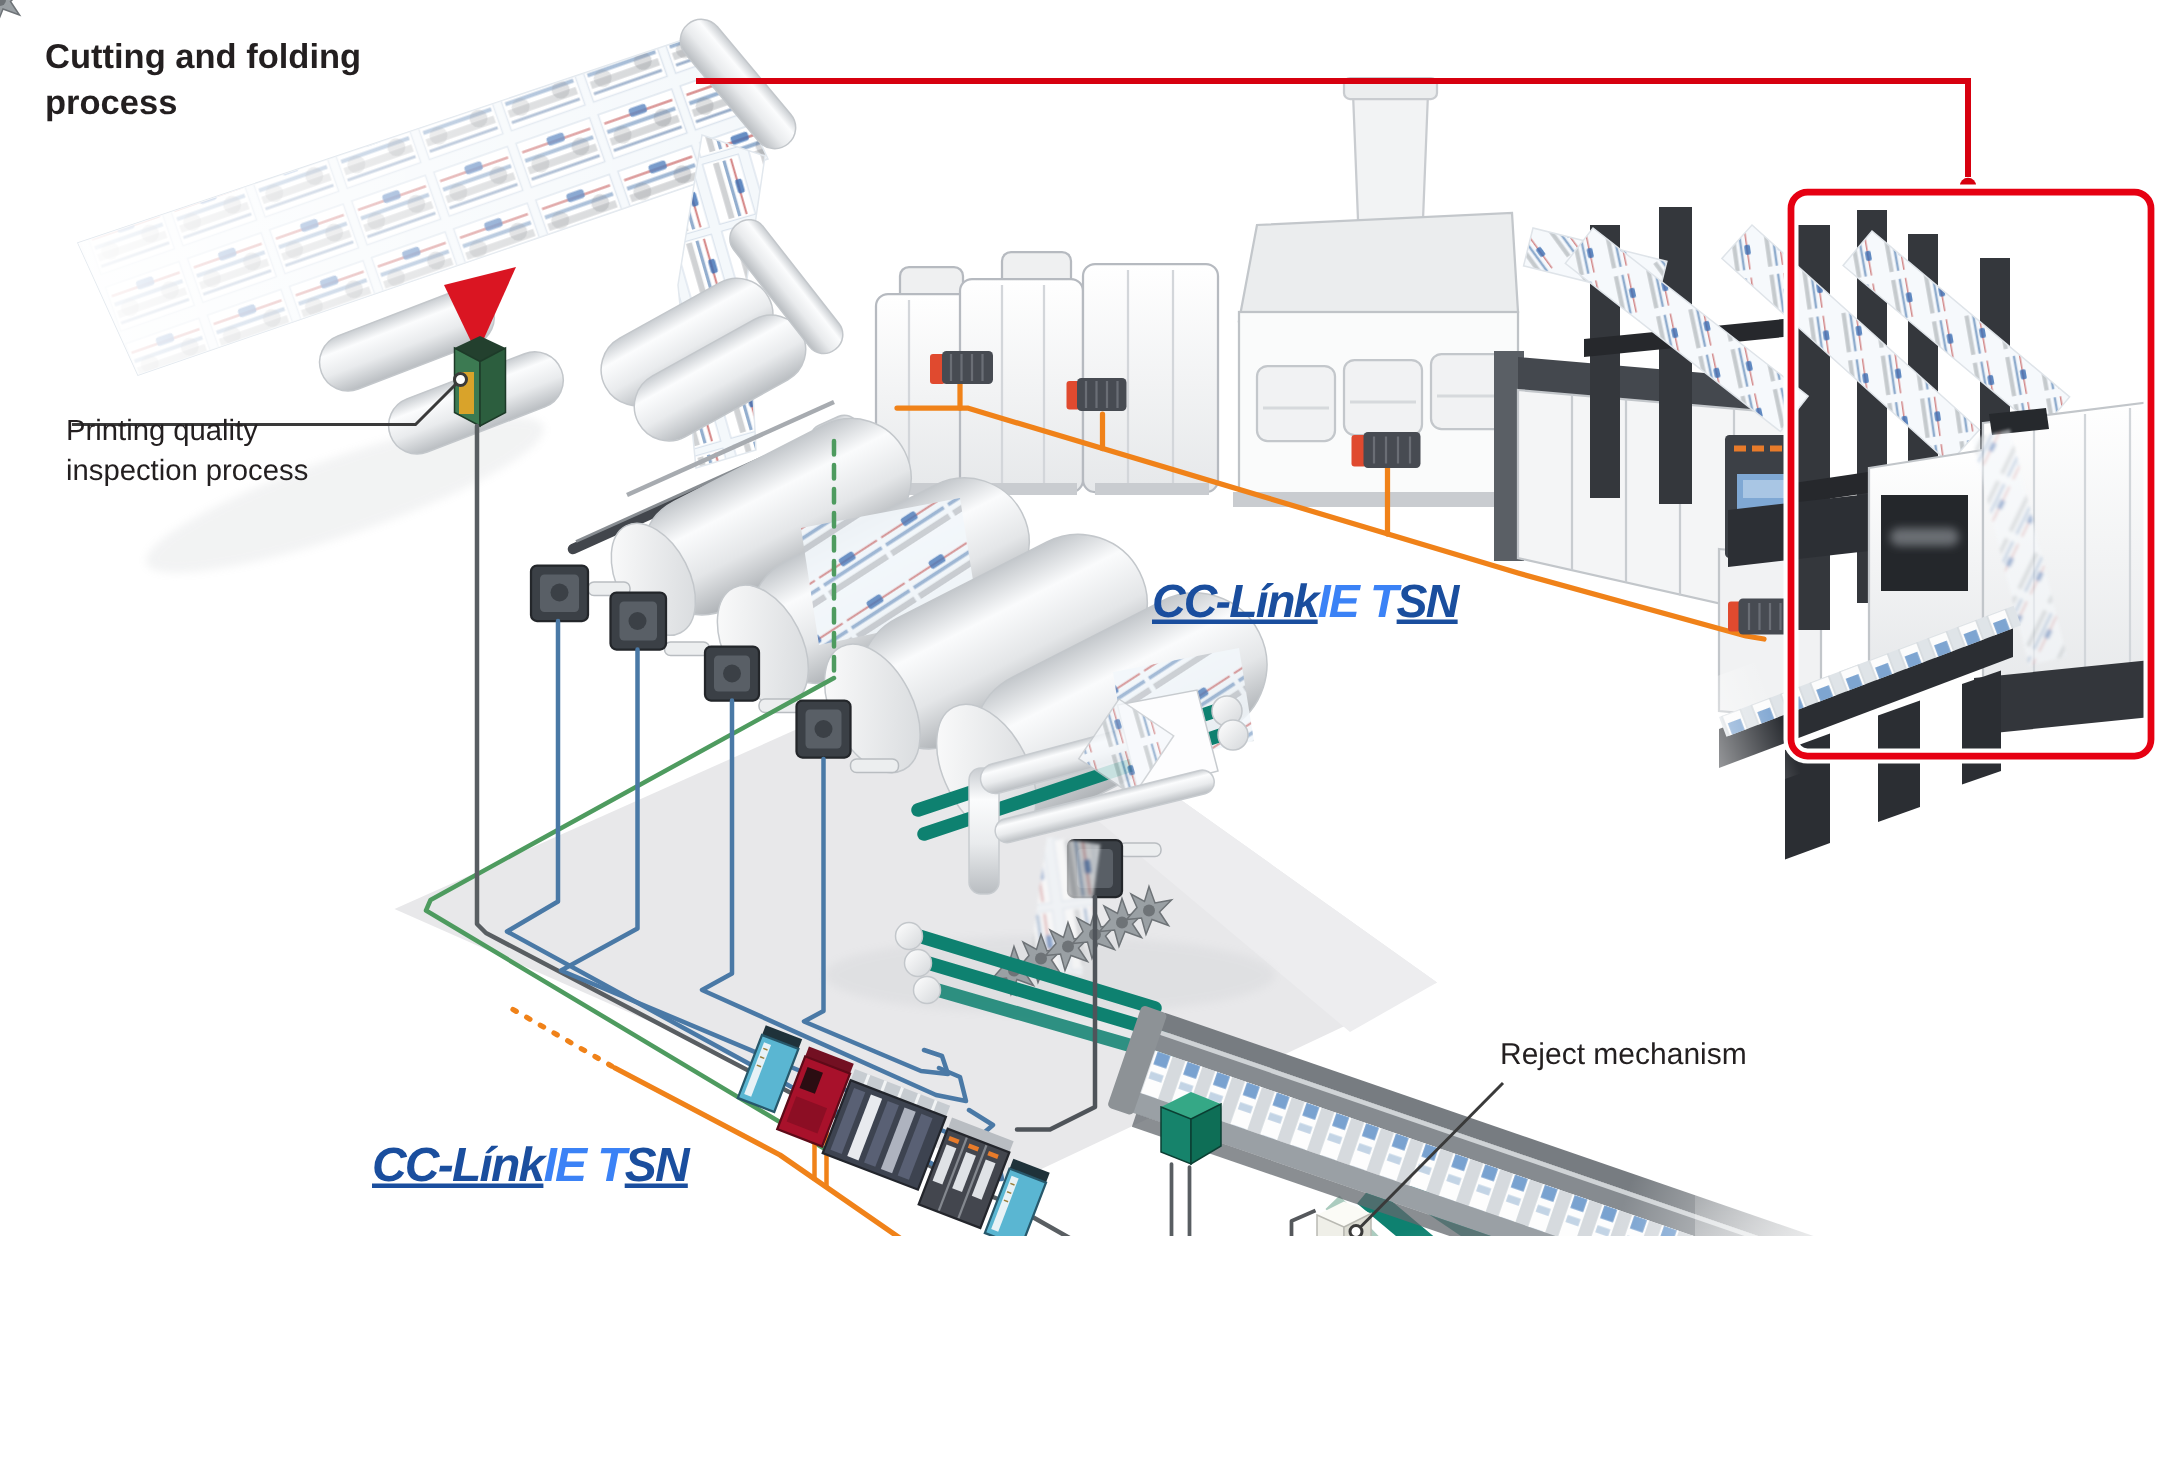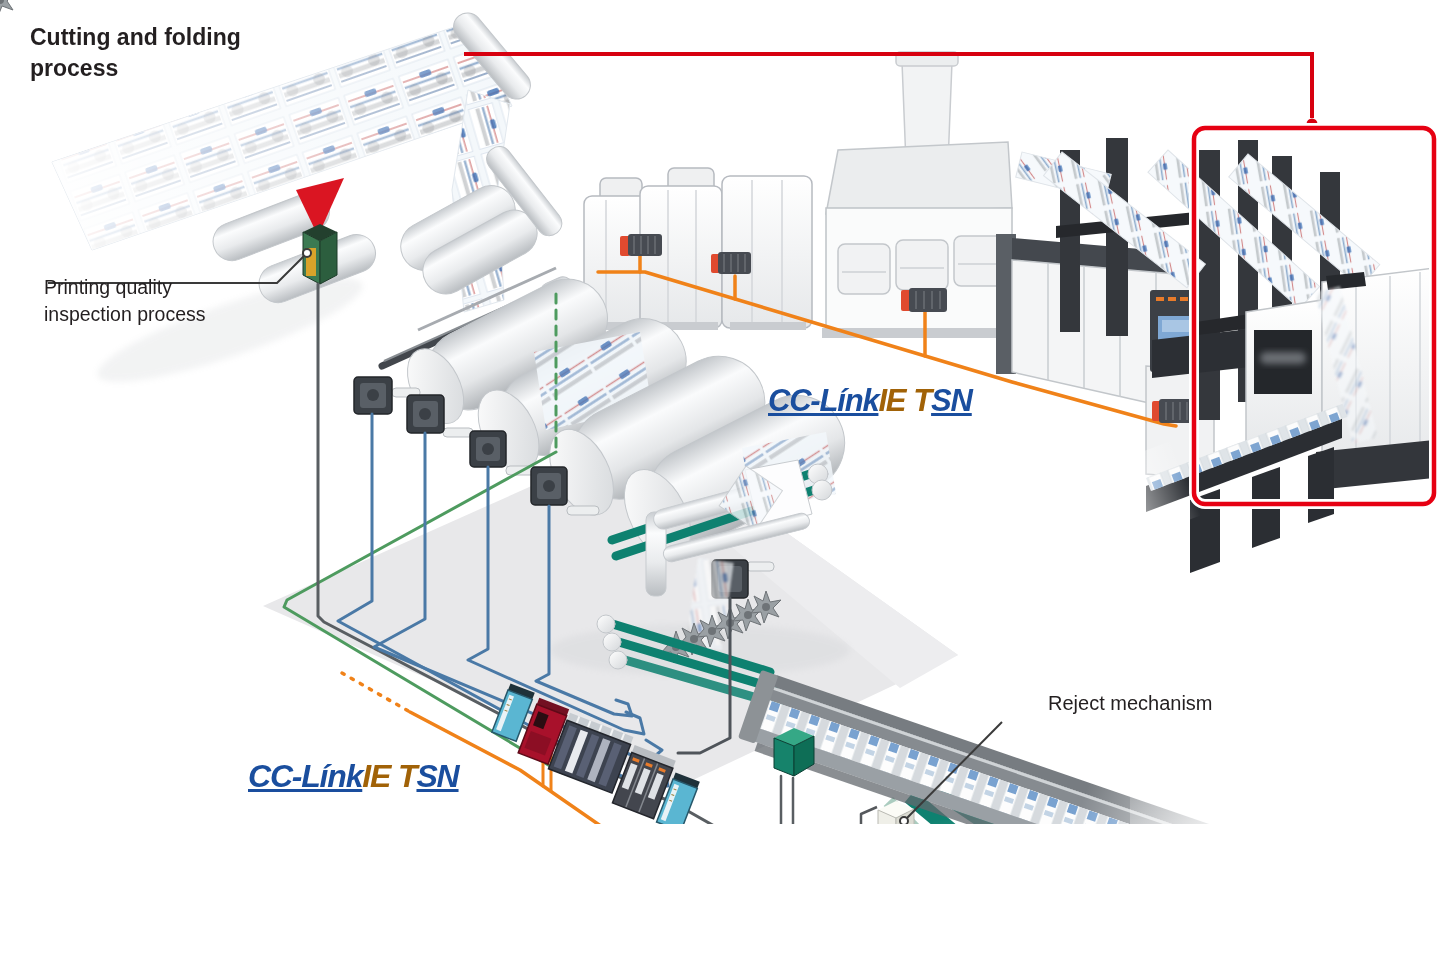--- a/index.html
+++ b/index.html
@@ -5,24 +5,24 @@
   html,body{margin:0;padding:0;background:#fff;}
   #stage{
     position:relative;width:1440px;height:824px;overflow:hidden;
     background:#ffffff;font-family:"Liberation Sans","DejaVu Sans",sans-serif;
     -webkit-font-smoothing:antialiased;
   }
   #scene{position:absolute;left:0;top:0;}
   .txt{position:absolute;color:#231f20;}
   .title{left:30px;top:22px;font-size:23px;font-weight:bold;line-height:31px;}
   .sensor-label{left:44px;top:226px;font-size:19.5px;line-height:27px;margin-top:48px;}
-  .reject-label{left:1000px;top:692px;font-size:20px;margin-left:48px;}
+  .reject-label{left:1000px;top:692px;font-size:20px;}
   .logo{position:absolute;font-style:italic;font-weight:bold;letter-spacing:-1.2px;white-space:nowrap;}
   .logo .b{color:#1a4e9e;text-decoration:underline;}
-  .logo .r{color:#a16207;}
+  .logo .r{color:#3b82f6;}
   .logo-upper{left:768px;top:383px;font-size:31px;}
   .logo-lower{left:248px;top:758px;font-size:32px;}
   .logo .sp{display:inline-block;width:8px;}
 </style>
 </head>
 <body>
 
 <div id="stage">
 
 <svg id="scene" width="1440" height="980" viewBox="0 0 1440 980">

